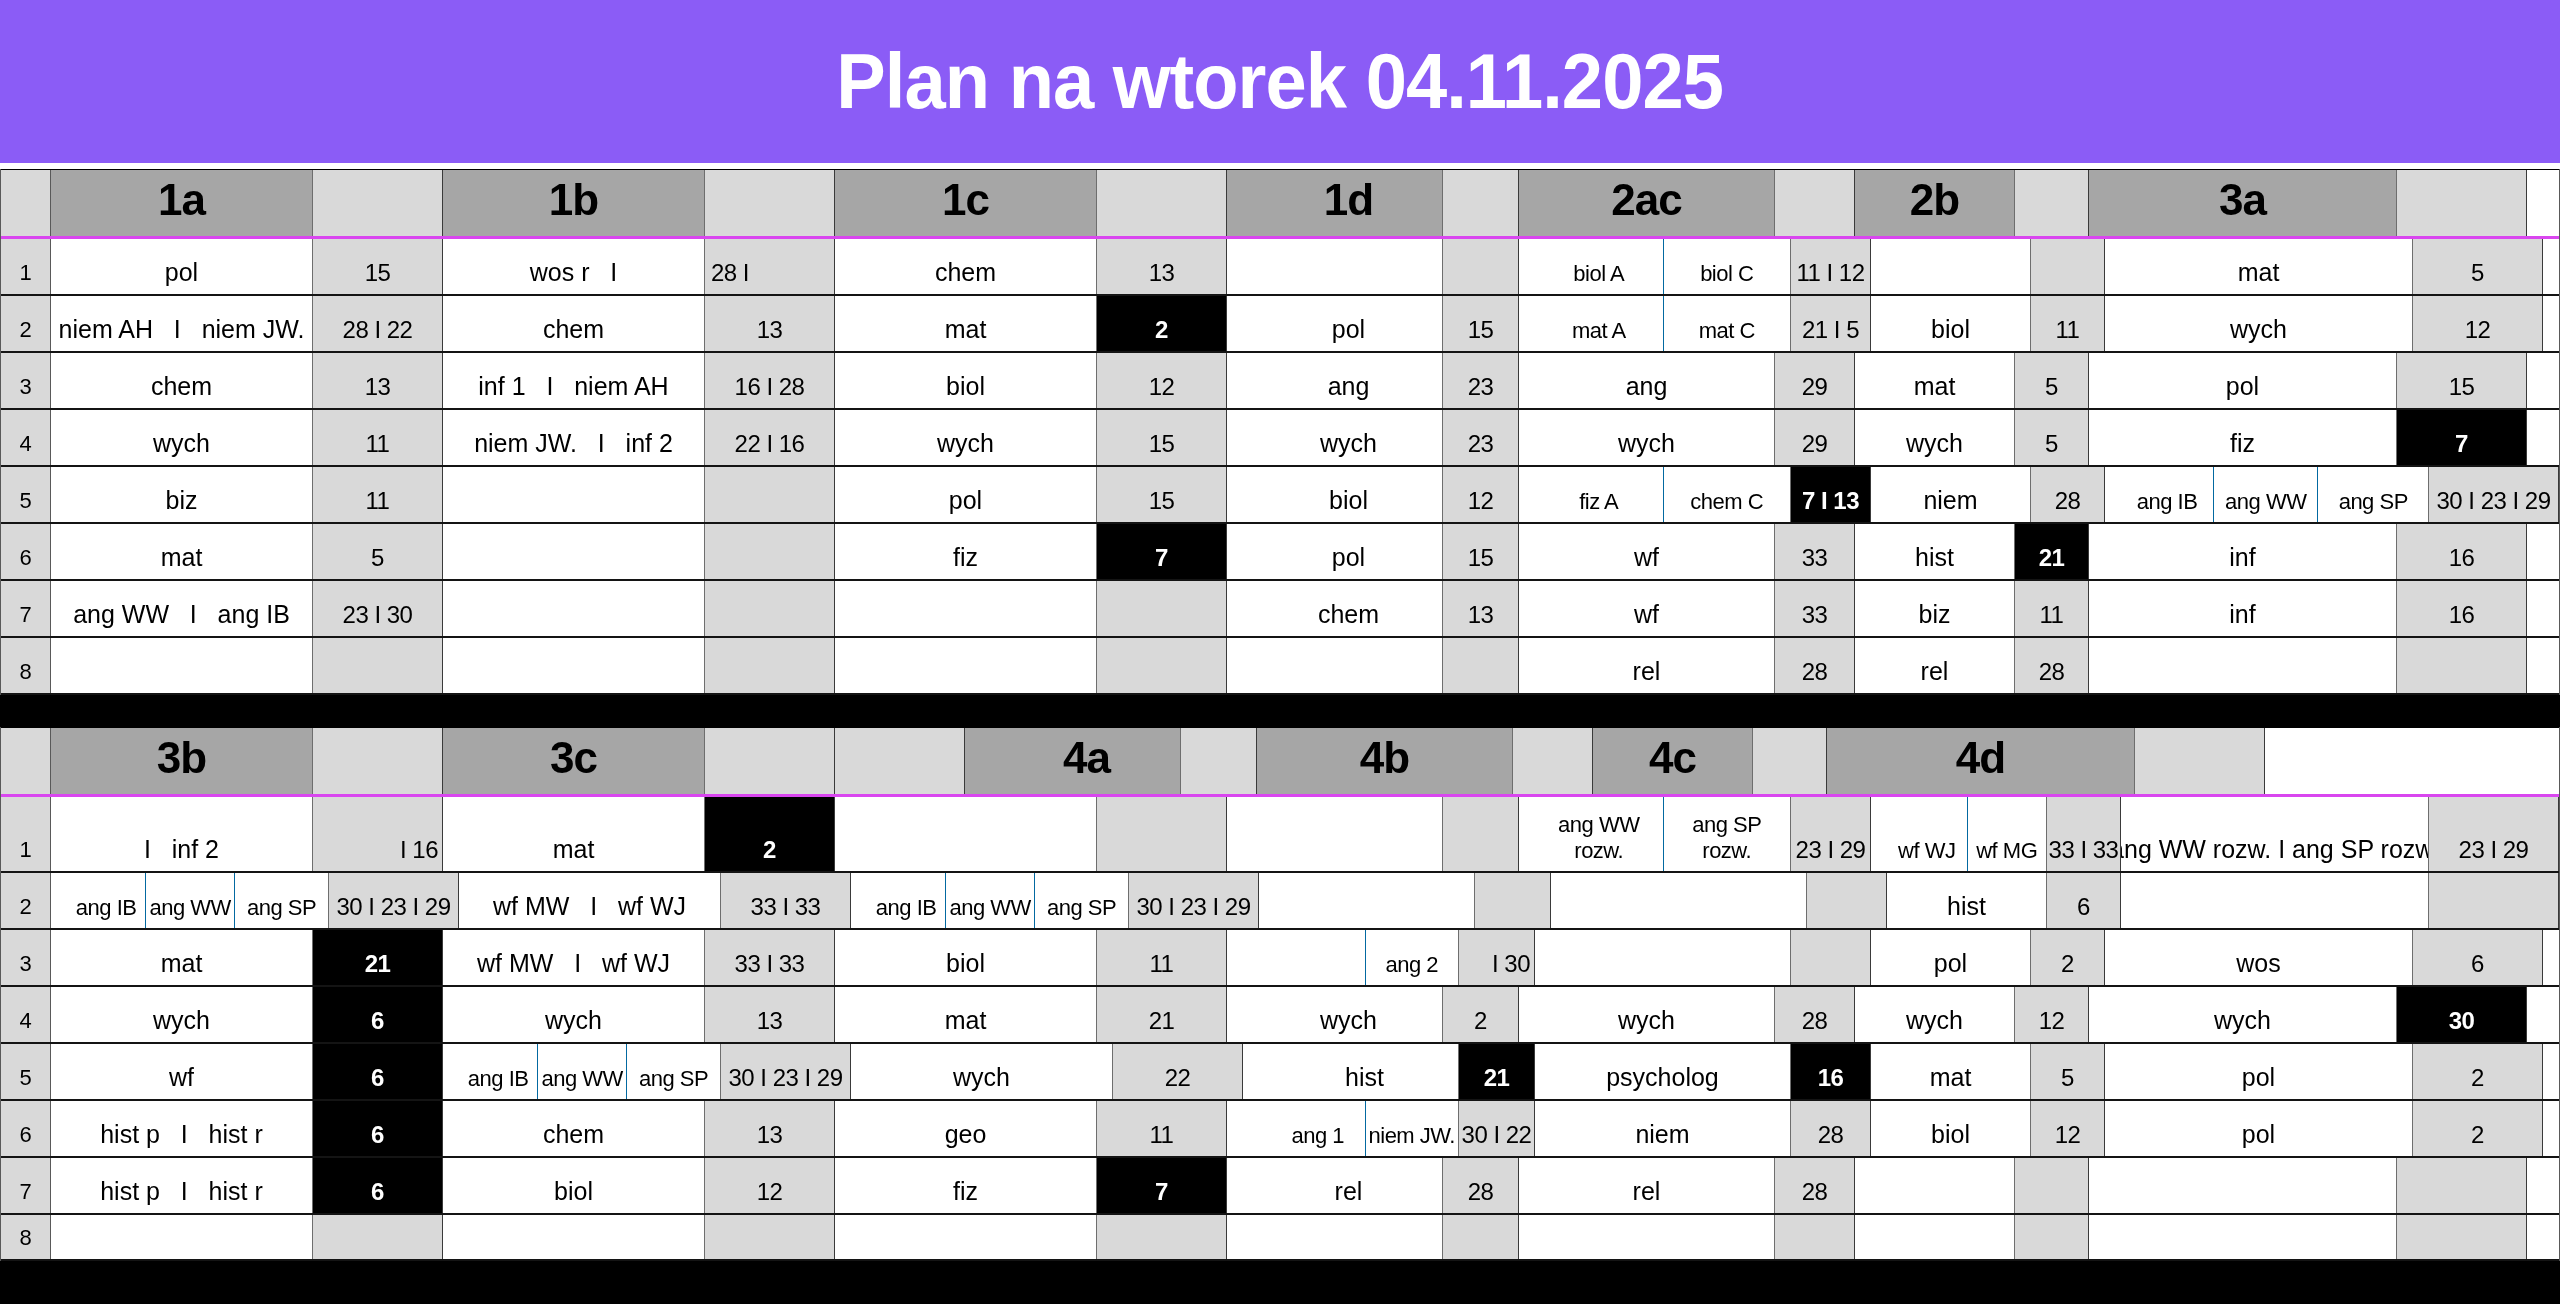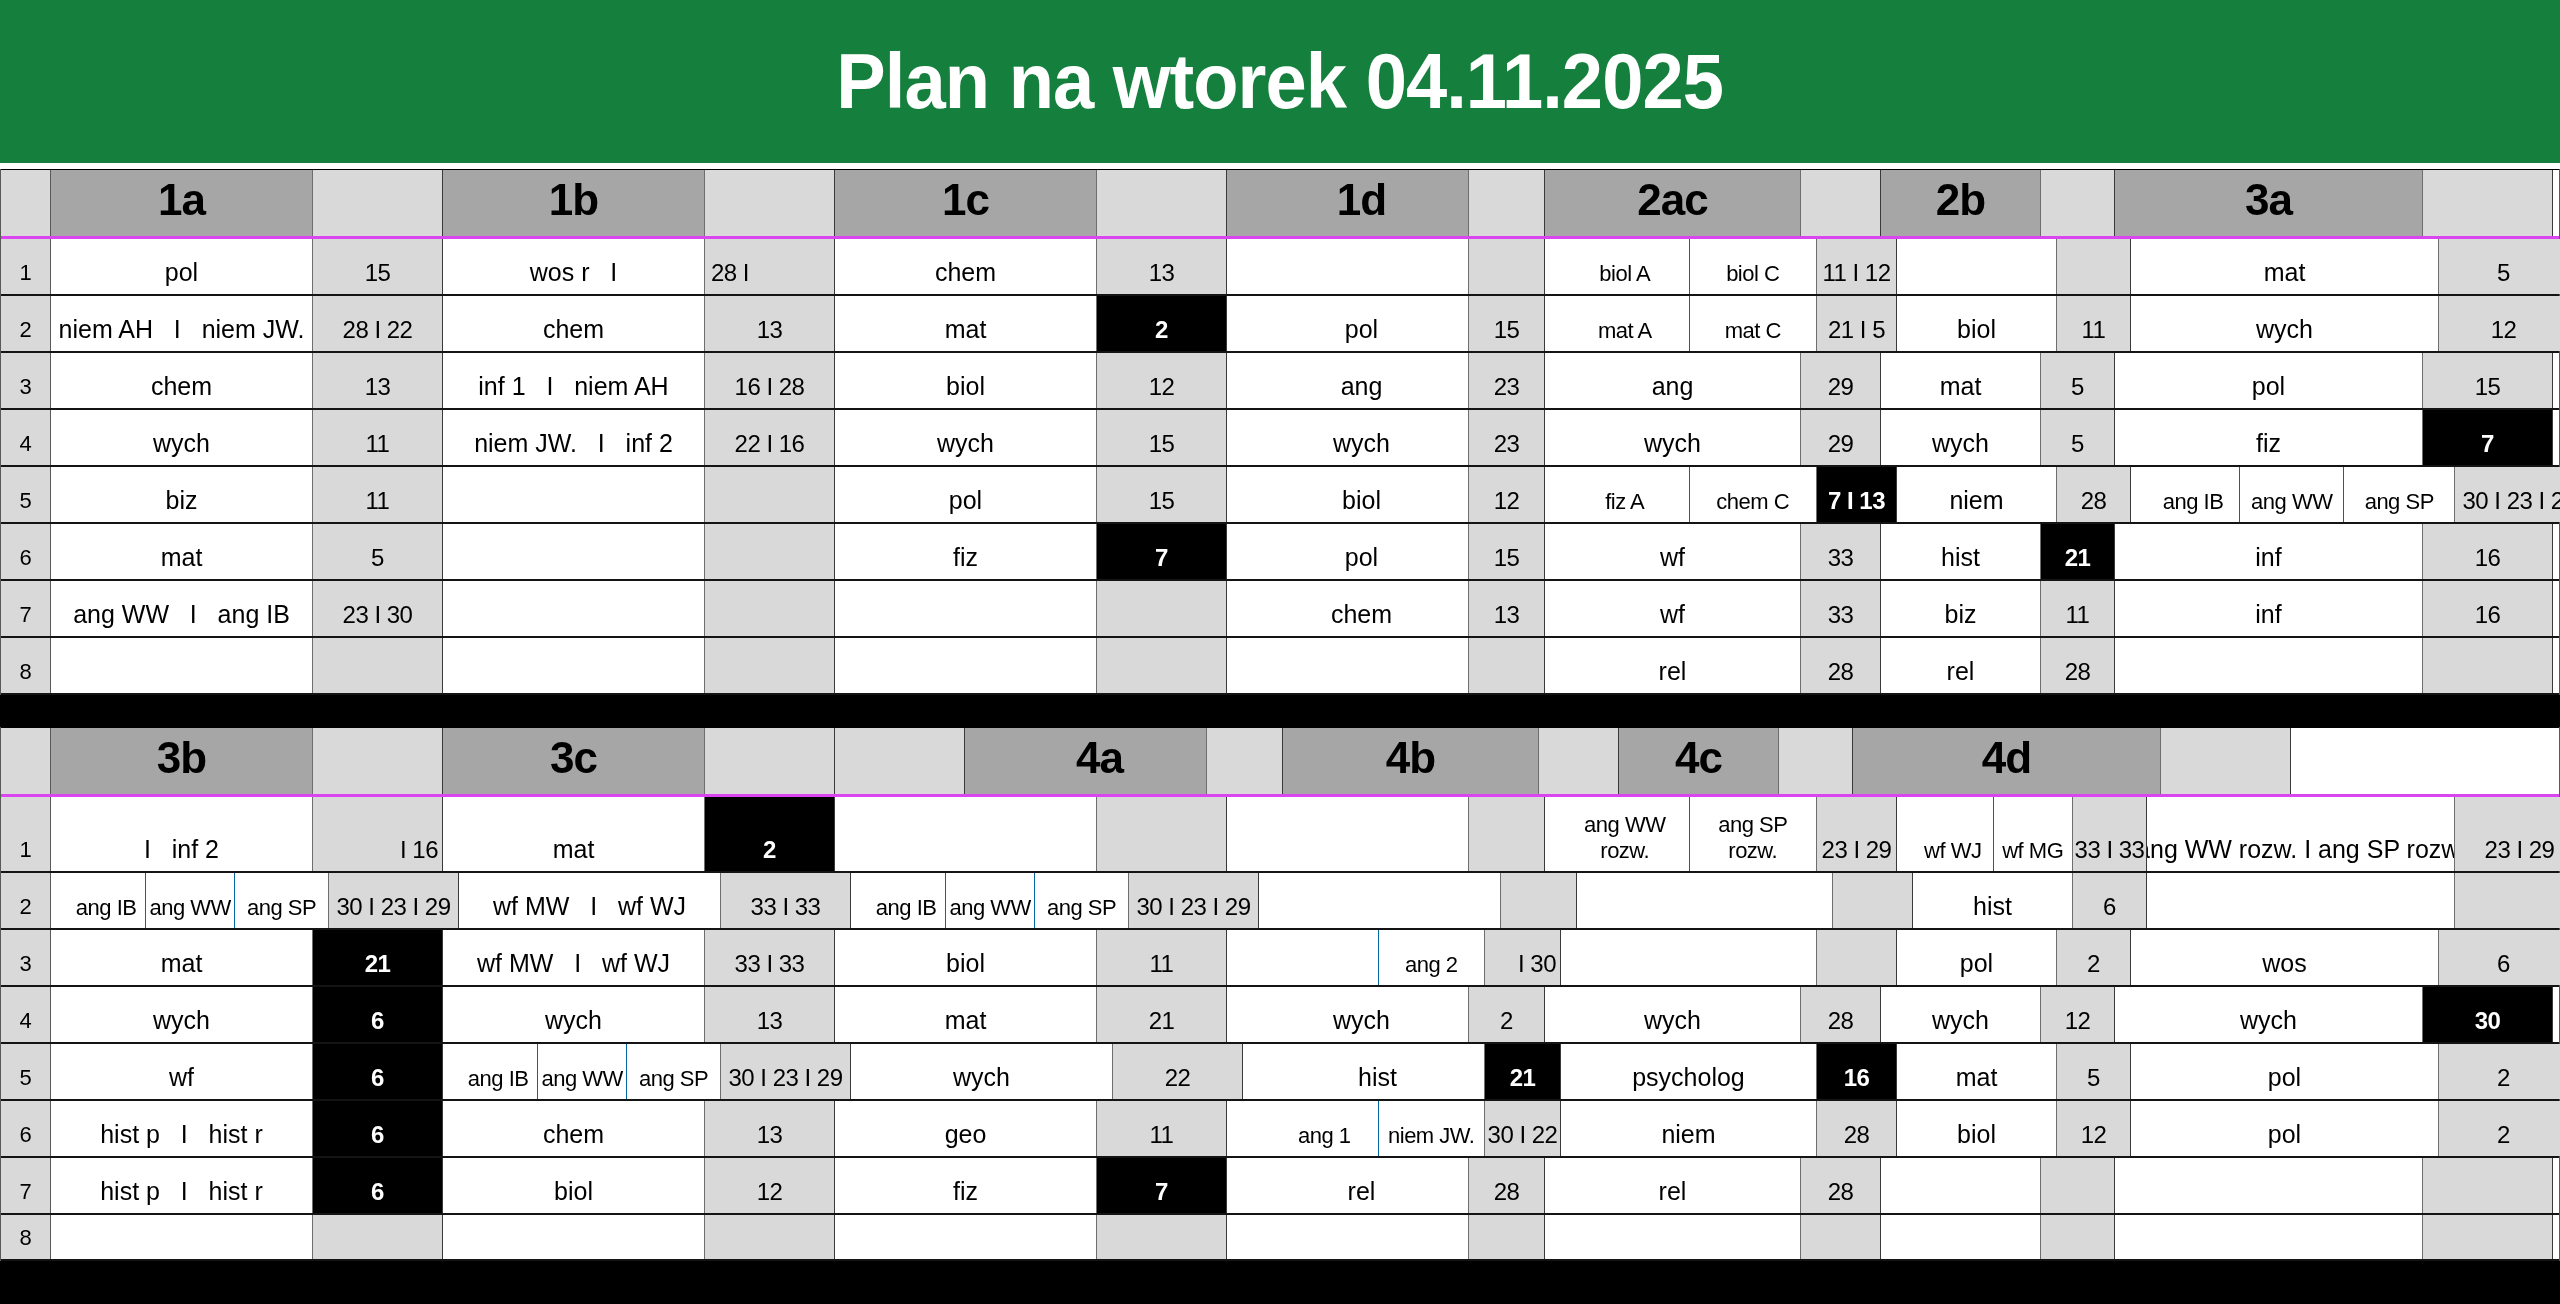--- a/index.html
+++ b/index.html
@@ -1,18 +1,18 @@
 <!DOCTYPE html>
 <html><head>
 <meta charset="utf-8">
 <style>
   html,body{margin:0;padding:0;background:#fff;}
   body{width:2560px;height:1304px;font-family:"Liberation Sans",sans-serif;overflow:hidden;}
   *{box-sizing:border-box;}
-  .title-bar{height:163px;background:#15803d;display:flex;align-items:center;justify-content:center;}
+  .title-bar{height:163px;background:#8b5cf6;display:flex;align-items:center;justify-content:center;}
   .title-bar span{color:#fff;font-weight:bold;font-size:78px;letter-spacing:-1px;transform:scaleX(.95);}
   .gap{height:6px;background:#fff;}
   .sep-bar{height:32px;background:#000;}
   .bottom-bar{height:43px;background:#000;}
   .tbl{border-left:1px solid #595959;border-right:1px solid #595959;}
   .trow{display:flex;height:57px;border-bottom:2px solid #141414;}
   .trow.hr{height:70px;border-top:1px solid #000;border-bottom:3px solid #d946ef;}
   .t-bottom .r1{height:76px;}
   .t-bottom .r8{height:46px;}
   .numcell{width:50px;flex-shrink:0;background:#d9d9d9;display:flex;align-items:flex-end;justify-content:center;
@@ -27,21 +27,21 @@
   .hclass{background:#a6a6a6;font-weight:bold;font-size:44px;align-items:center;justify-content:center;padding-bottom:6px;letter-spacing:-1px;}
   .hroom{background:#d9d9d9;}
   .haspart{padding:0;align-items:stretch;margin-left:16px;}
   .part{font-size:22px;white-space:pre-line;text-align:center;line-height:1.18;padding-bottom:7px;letter-spacing:-0.5px;overflow:hidden;}
   .part + .part{border-left:1px solid #0369a1;}
   .p2{width:50%;}
   .p3:nth-child(1){width:30%;}
   .p3:nth-child(2){width:34%;}
   .p3:nth-child(3){width:36%;}
   .g0,.g1,.g2{width:262px;} .g0r,.g1r,.g2r{width:130px;}
-  .g3{width:242px;padding-left:28px;} .g3r{width:76px;}
+  .g3{width:216px;padding-left:28px;} .g3r{width:76px;}
   .g4{width:256px;} .g4r{width:80px;}
   .g5{width:160px;} .g5r{width:74px;}
   .g6{width:308px;} .g6r{width:130px;}
 </style>
 </head>
 <body>
 
 <div class="title-bar">
   <span>Plan na wtorek 04.11.2025</span>
 </div>

